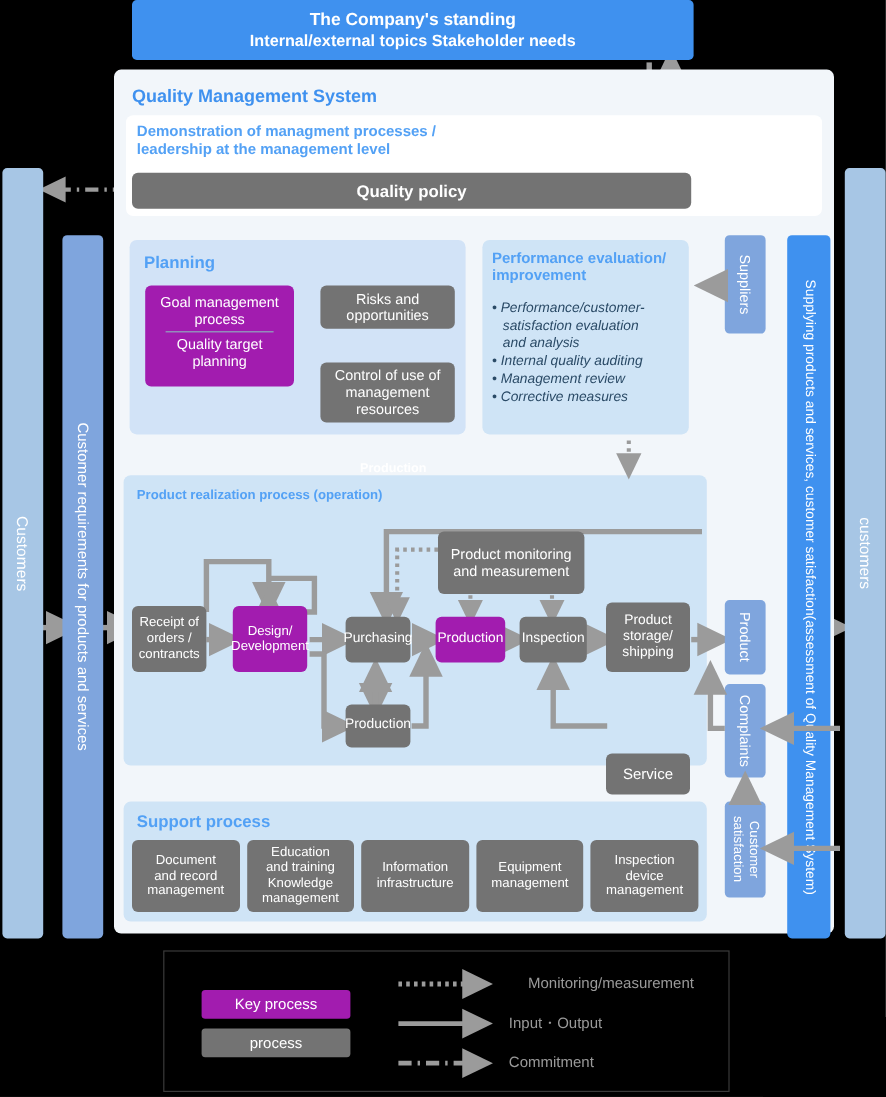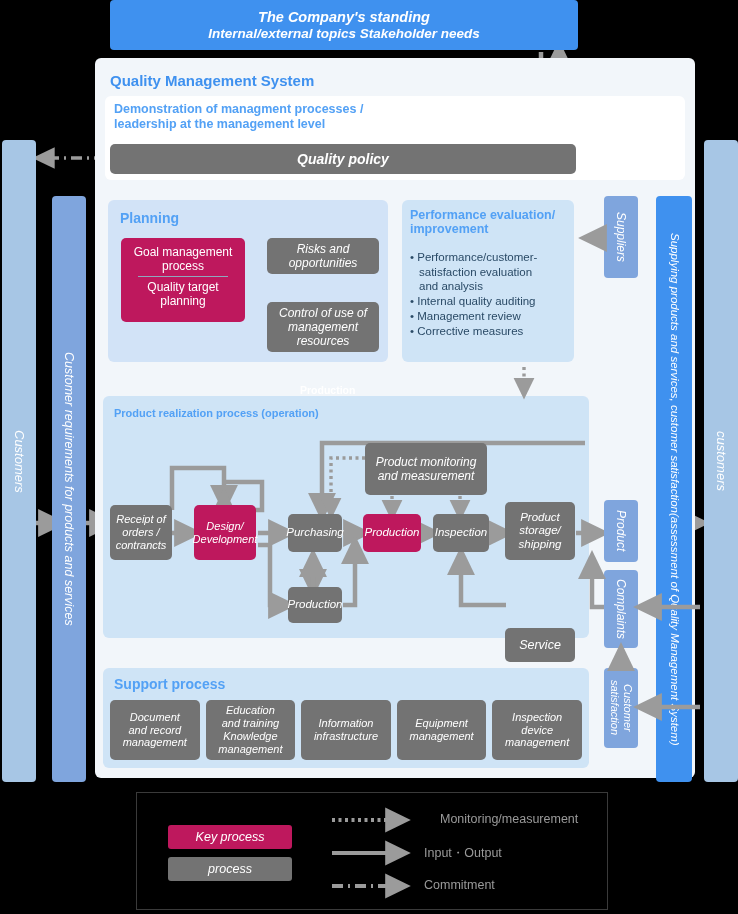--- a/index.html
+++ b/index.html
@@ -1,36 +1,36 @@
 <!DOCTYPE html>
 <html><head>
 <meta charset="utf-8">
 <style>
   html,body{margin:0;padding:0;background:#000;}
   body{width:738px;height:914px;position:relative;overflow:hidden;
        font-family:"Liberation Sans","DejaVu Sans",sans-serif;
        color:#fff;-webkit-font-smoothing:antialiased;}
   .abs{position:absolute;box-sizing:border-box;}
-  .ctr{display:flex;align-items:center;justify-content:center;text-align:center;font-style:italic;}
+  .ctr{display:flex;align-items:center;justify-content:center;text-align:center;}
 
   
   .top-banner{background:#3f91ef;border-radius:4px;line-height:1.25;
       flex-direction:column;font-size:13.5px;font-weight:bold;}
   .top-banner .l1{font-size:14.5px;}
   .qms-panel{background:#f2f6fa;border-radius:6px;}
   .qms-title{color:#3f91ef;font-size:15px;font-weight:bold;}
   .white-panel{background:#fff;border-radius:6px;}
   .sec-title{color:#53a1f5;font-weight:bold;font-size:12.5px;line-height:1.2;}
   .lightblue-panel{background:#d2e3f7;border-radius:6px;}
   .paleblue-panel{background:#cfe4f6;border-radius:6px;}
 
   
   .box{border-radius:5px;line-height:1.18;font-size:12px;}
   .proc{background:#737373;}
-  .key{background:#be185d;}
+  .key{background:#a21caf;}
   .vbar{writing-mode:vertical-rl;}
   .side-light{background:#a7c6e5;border-radius:4px;}
   .side-med{background:#7fa5dd;border-radius:4px;}
   .side-blue{background:#3f91ef;border-radius:4px;}
 
   .perf-list{font-size:11.5px;color:#2a4a66;line-height:1.28;text-align:left;}
   .perf-list div{padding-left:9px;text-indent:-9px;}
   .perf-title{color:#53a1f5;font-weight:bold;font-size:12.5px;line-height:1.15;}
 
   .divider{height:1px;background:#8fa8bd;width:72%;margin:3px auto;}
@@ -106,21 +106,21 @@
 </div>
 <div class="abs ctr box proc" style="left:267px;top:238px;width:112px;height:36px;white-space:pre-line;">Risks and
 opportunities</div>
 <div class="abs ctr box proc" style="left:267px;top:302px;width:112px;height:50px;white-space:pre-line;">Control of use of
 management
 resources</div>
 
 <div class="abs paleblue-panel" style="left:402px;top:200px;width:172px;height:162px;"></div>
 <div class="abs perf-title" style="left:410px;top:208px;width:160px;white-space:pre-line;">Performance evaluation/
 improvement</div>
-<div class="abs perf-list" style="left:410px;top:250px;width:158px;">
+<div class="abs perf-list" style="left:410px;top:250px;width:158px;font-style:italic;">
   <div style="white-space:pre-line;">• Performance/customer-
    satisfaction evaluation
    and analysis</div>
   <div>• Internal quality auditing</div>
   <div>• Management review</div>
   <div>• Corrective measures</div>
 </div>
 
 <div class="abs prod-float" style="left:300px;top:384px;">Production</div>
 

